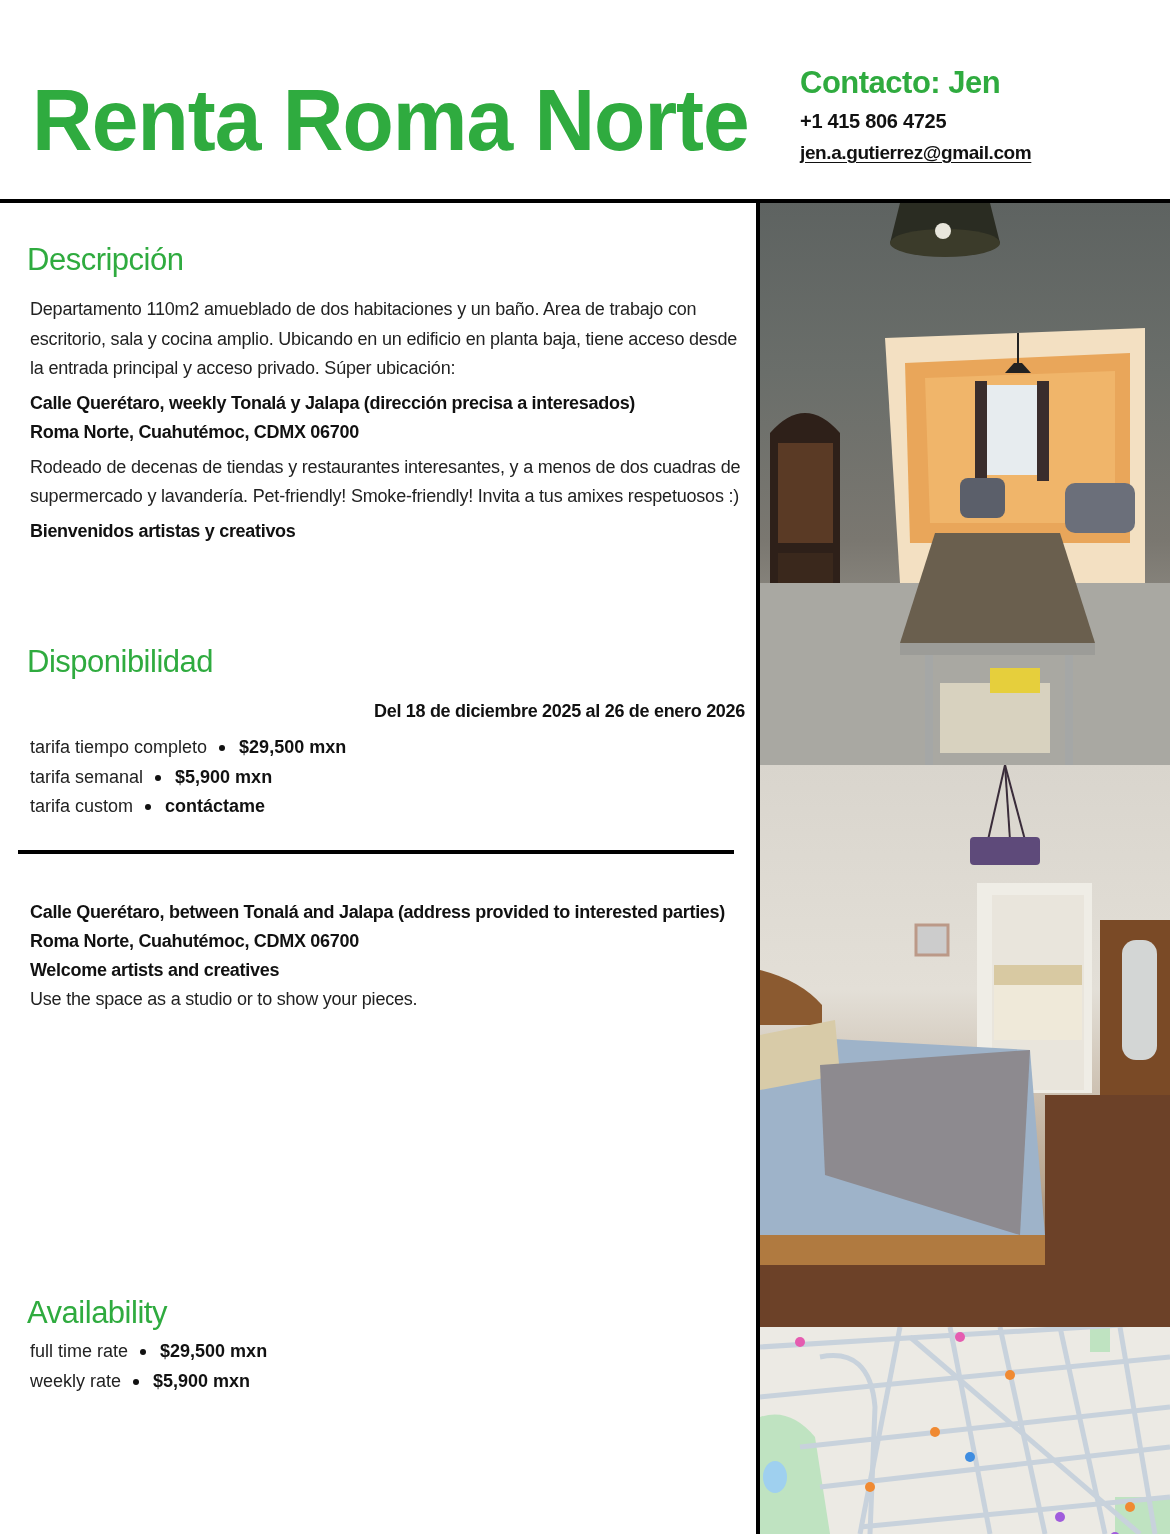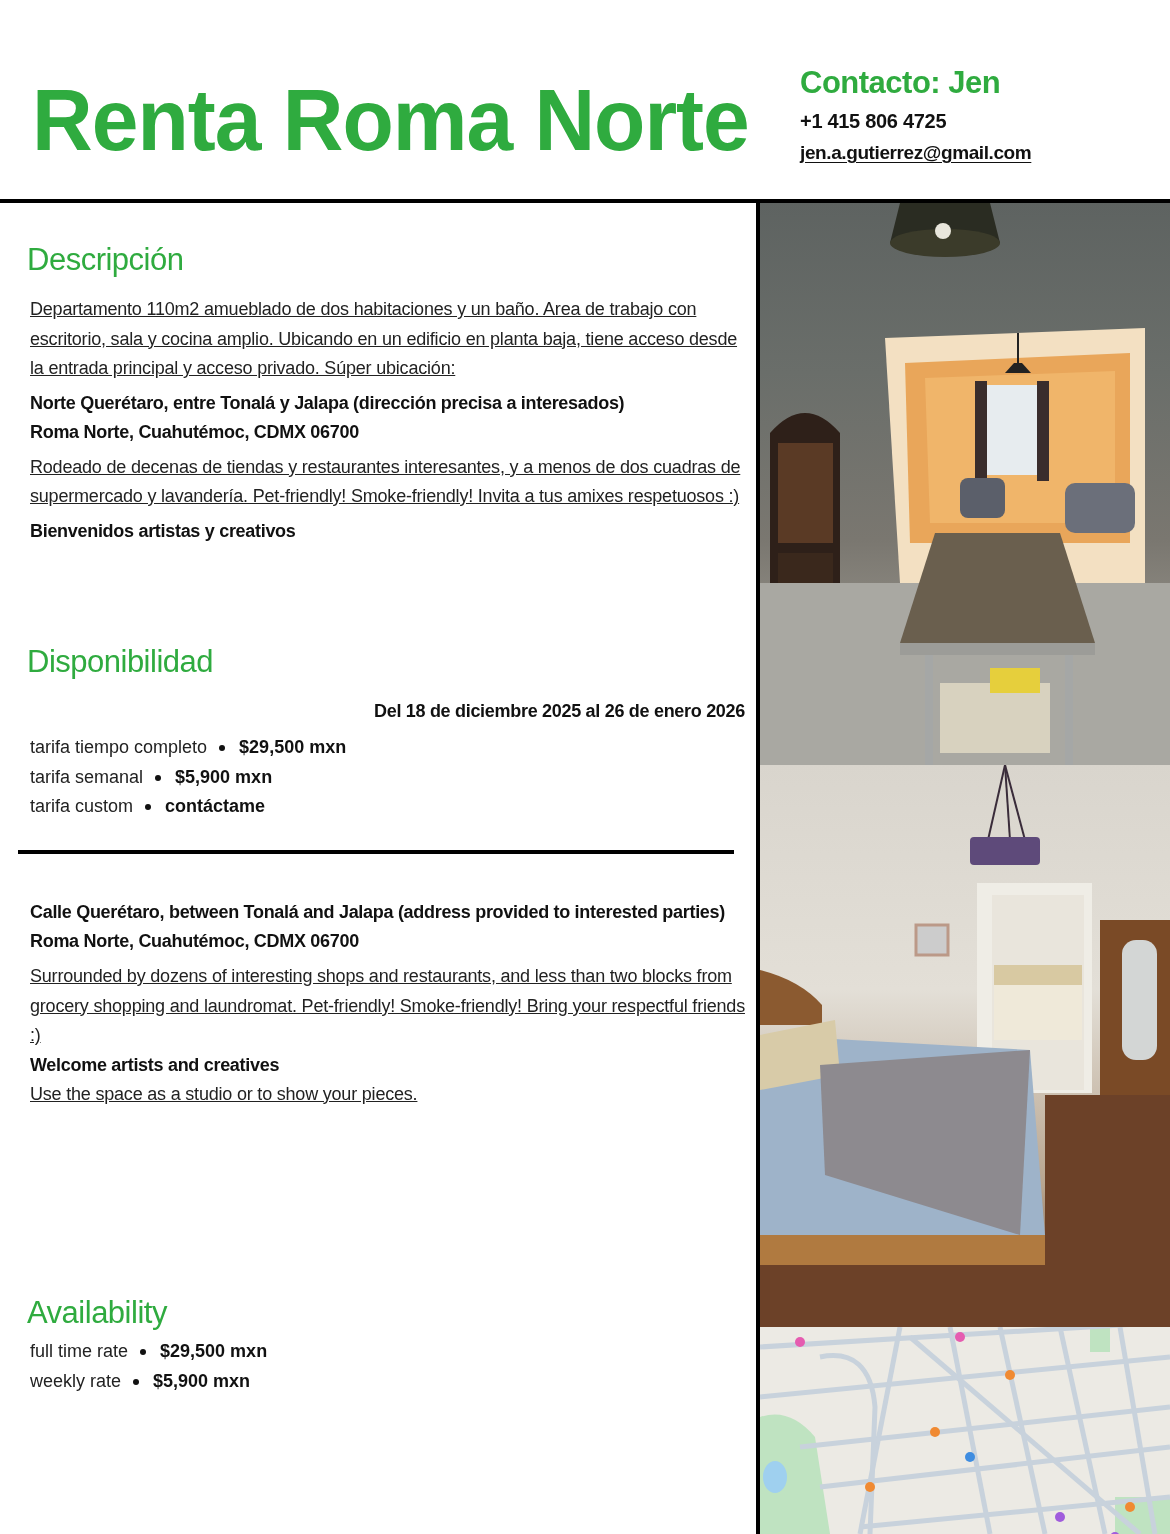--- a/index.html
+++ b/index.html
@@ -16,21 +16,21 @@
   .contact-name { font-weight: 700; font-size: 31px; color: #2fab3f; line-height: 1.1; letter-spacing: -0.5px; }
   .contact-phone { font-weight: 700; font-size: 20px; color: #111; margin-top: 10px; letter-spacing: -0.3px; }
   .contact-email { font-weight: 700; font-size: 19px; color: #111; margin-top: 9px; display: inline-block; text-decoration: underline; text-underline-offset: 3px; letter-spacing: -0.4px; cursor: pointer; }
 
   .hr-top { position: absolute; left: 0; top: 199px; width: 1170px; height: 4px; background: #000; }
   .vr { position: absolute; left: 756px; top: 199px; width: 4px; height: 1335px; background: #000; }
   .hr-mid { position: absolute; left: 18px; top: 850px; width: 716px; height: 4px; background: #000; }
 
   .section { position: absolute; left: 30px; width: 715px; }
   .h2 { font-weight: 400; font-size: 31px; color: #2fab3f; letter-spacing: -0.5px; line-height: 1.1; margin-left: -3px; }
-  .p { font-size: 18px; line-height: 29.5px; color: #222; letter-spacing: -0.2px; text-decoration: underline; }
+  .p { font-size: 18px; line-height: 29.5px; color: #222; letter-spacing: -0.2px; }
   .b { font-weight: 700; font-size: 18px; line-height: 29px; color: #111; letter-spacing: -0.3px; }
   .rates { font-size: 18px; line-height: 29.5px; color: #222; }
   .rate-row .dot { display: inline-block; width: 6px; height: 6px; border-radius: 50%; background: #111; vertical-align: middle; margin: 0 14px 0 12px; }
   .rate-row .val { font-weight: 700; color: #111; }
 
   .photo { position: absolute; left: 760px; width: 410px; overflow: hidden; }
   .photo1 { top: 203px; height: 562px; background: linear-gradient(180deg,#5e6361 0%,#6a6e6a 30%,#7a7770 60%,#b0aca2 100%); }
   .photo2 { top: 765px; height: 562px; background: linear-gradient(180deg,#d9d5cd 0%,#e3dfd7 40%,#b8a58f 75%,#6c4128 100%); }
   .photo3 { top: 1327px; height: 207px; background: #ebe9e4; }
 </style>
@@ -43,42 +43,41 @@
   <div class="contact-phone">+1 415 806 4725</div>
   <a class="contact-email">jen.a.gutierrez@gmail.com</a>
 </div>
 
 <div class="hr-top"></div>
 <div class="vr"></div>
 
 <div class="section" style="top:243px;">
   <div class="h2">Descripción</div>
   <div class="p" style="margin-top:18px;">Departamento 110m2 amueblado de dos habitaciones y un baño. Area de trabajo con escritorio, sala y cocina amplio. Ubicando en un edificio en planta baja, tiene acceso desde la entrada principal y acceso privado. Súper ubicación:</div>
-  <div class="b" style="margin-top:5px;">Norte Querétaro, entre Tonalá y Jalapa (dirección precisa a interesados)</div>
+  <div class="b" style="margin-top:5px;">Calle Querétaro, weekly Tonalá y Jalapa (dirección precisa a interesados)</div>
   <div class="b">Roma Norte, Cuahutémoc, CDMX 06700</div>
   <div class="p" style="margin-top:6px;">Rodeado de decenas de tiendas y restaurantes interesantes, y a menos de dos cuadras de supermercado y lavandería. Pet-friendly! Smoke-friendly! Invita a tus amixes respetuosos :)</div>
   <div class="b" style="margin-top:5px;">Bienvenidos artistas y creativos</div>
 </div>
 
 <div class="section" style="top:645px;">
   <div class="h2">Disponibilidad</div>
   <div class="b" style="margin-top:18px;text-align:right;">Del 18 de diciembre 2025 al 26 de enero 2026</div>
   <div class="rates" style="margin-top:7px;">
     <div class="rate-row"><span>tarifa tiempo completo</span><span class="dot"></span><span class="val">$29,500 mxn</span></div>
     <div class="rate-row"><span>tarifa semanal</span><span class="dot"></span><span class="val">$5,900 mxn</span></div>
     <div class="rate-row"><span>tarifa custom</span><span class="dot"></span><span class="val">contáctame</span></div>
   </div>
 </div>
 
 <div class="hr-mid"></div>
 
 <div class="section" style="top:893px;">
   <div class="b" style="margin-top:5px;">Calle Querétaro, between Tonalá and Jalapa (address provided to interested parties)</div>
   <div class="b">Roma Norte, Cuahutémoc, CDMX 06700</div>
-  <div class="p" style="margin-top:6px;">Surrounded by dozens of interesting shops and restaurants, and less than two blocks from grocery shopping and laundromat. Pet-friendly! Smoke-friendly! Bring your respectful friends :)</div>
   <div class="b" style="">Welcome artists and creatives</div>
   <div class="p">Use the space as a studio or to show your pieces.</div>
 </div>
 
 <div class="section" style="top:1296px;">
   <div class="h2">Availability</div>
   <div class="rates" style="margin-top:7px;">
     <div class="rate-row"><span>full time rate</span><span class="dot"></span><span class="val">$29,500 mxn</span></div>
     <div class="rate-row"><span>weekly rate</span><span class="dot"></span><span class="val">$5,900 mxn</span></div>
   </div>

